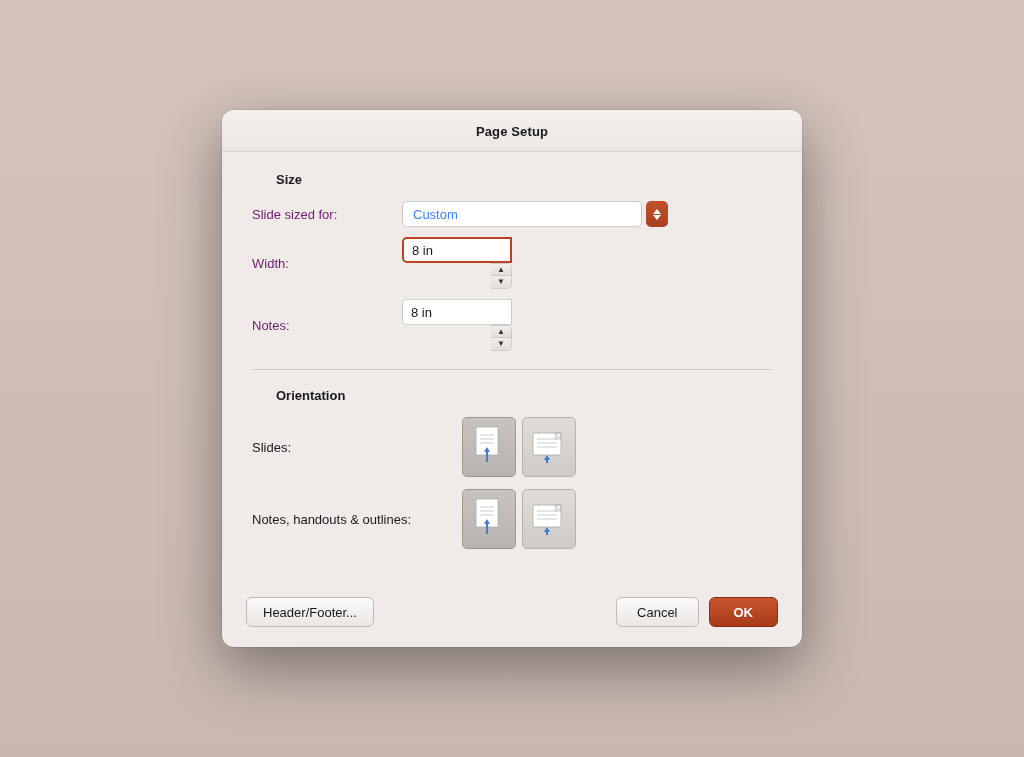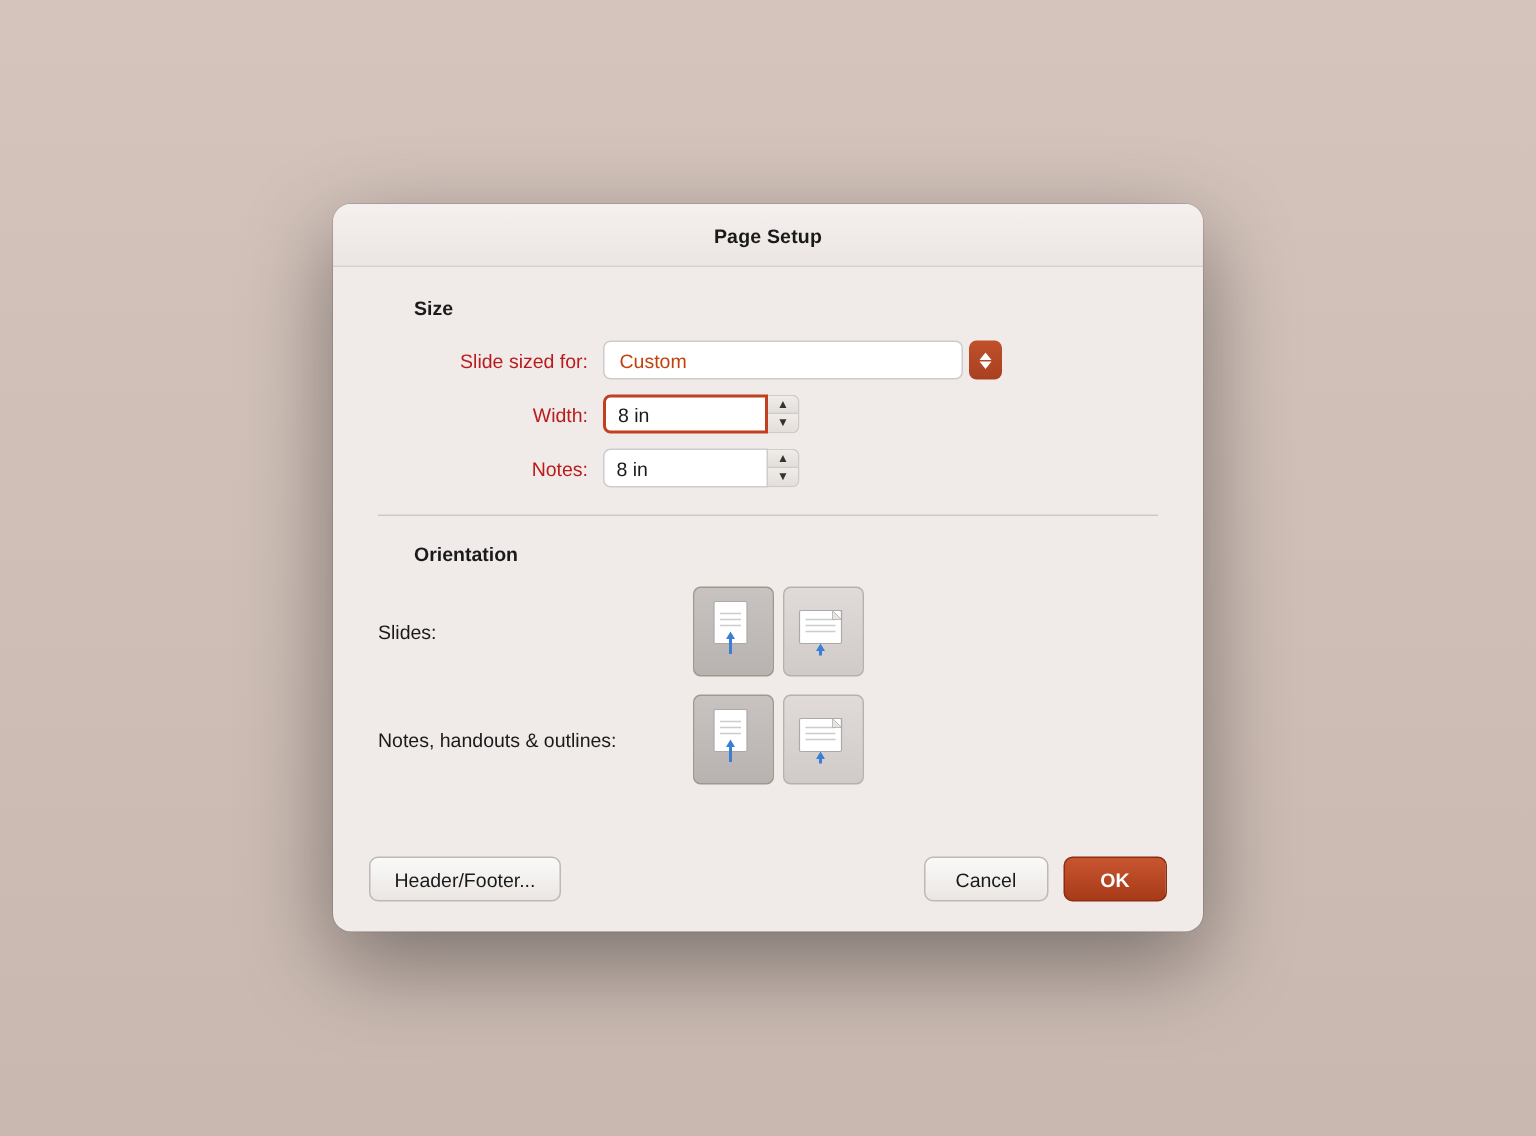--- a/index.html
+++ b/index.html
@@ -68,42 +68,41 @@
     }
 
     .form-row {
       display: flex;
       align-items: center;
       margin-bottom: 10px;
     }
 
     .form-label {
       font-size: 13px;
-      color: #b91c1c;
-      text-align: right;
+      color: #701a75;
       min-width: 140px;
       margin-right: 10px;
     }
 
     .select-wrapper {
       display: flex;
       align-items: center;
       gap: 4px;
       flex: 1;
     }
 
     .select-field {
       appearance: none;
       -webkit-appearance: none;
       background: white;
       border: 1px solid #ccc;
       border-radius: 5px;
       padding: 4px 10px;
       font-size: 13px;
-      color: #c2410c;
+      color: #3b82f6;
       width: 240px;
       height: 26px;
       outline: none;
     }
 
     .select-arrow-btn {
       width: 22px;
       height: 26px;
       background: linear-gradient(to bottom, #c0502a, #a84020);
       border: none;
@@ -114,20 +113,21 @@
       justify-content: center;
       color: white;
       font-size: 11px;
       line-height: 1;
     }
 
     .input-wrapper {
       display: flex;
       align-items: flex-end;
       gap: 0;
+      flex-direction: column;
     }
 
     .text-input {
       border: 2px solid #c04020;
       border-radius: 5px 0 0 5px;
       padding: 3px 8px;
       font-size: 13px;
       color: #1a1a1a;
       width: 110px;
       height: 26px;

